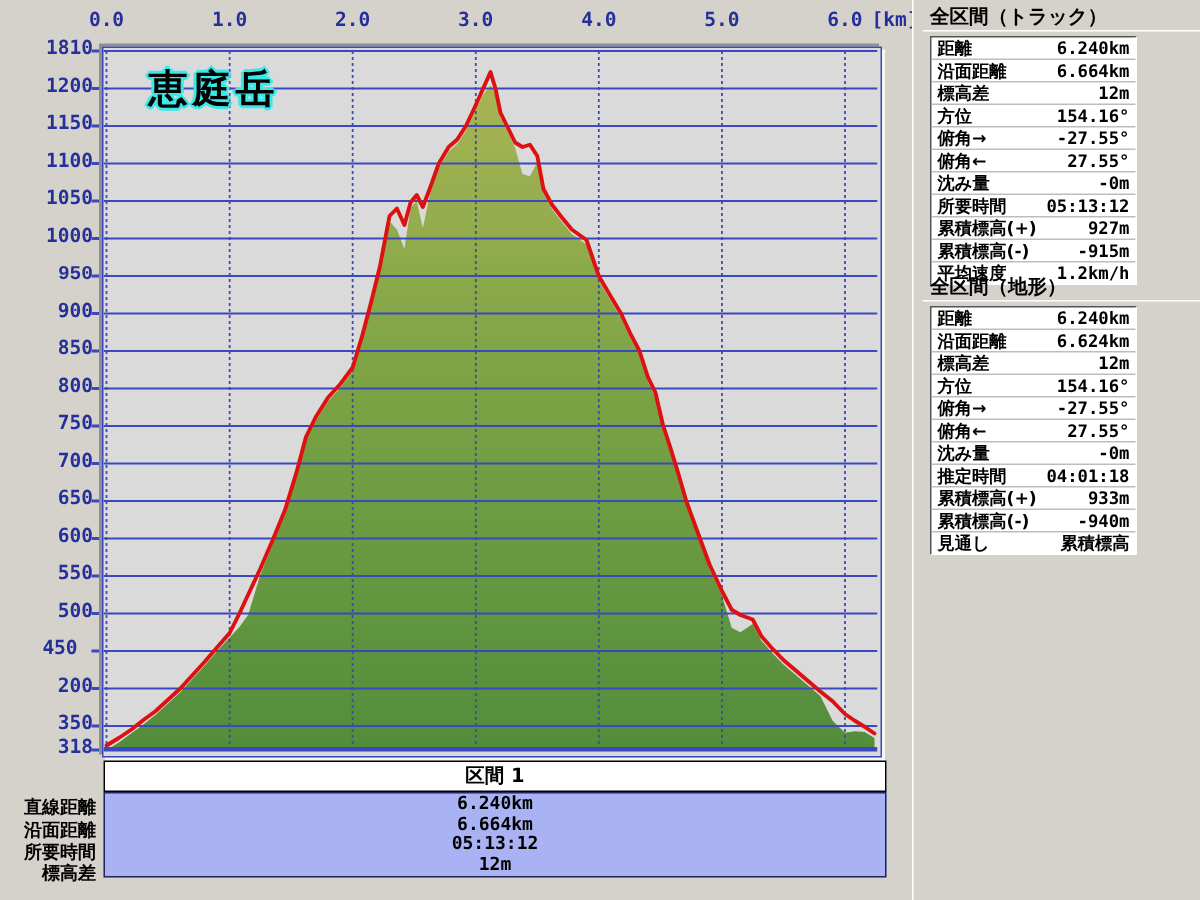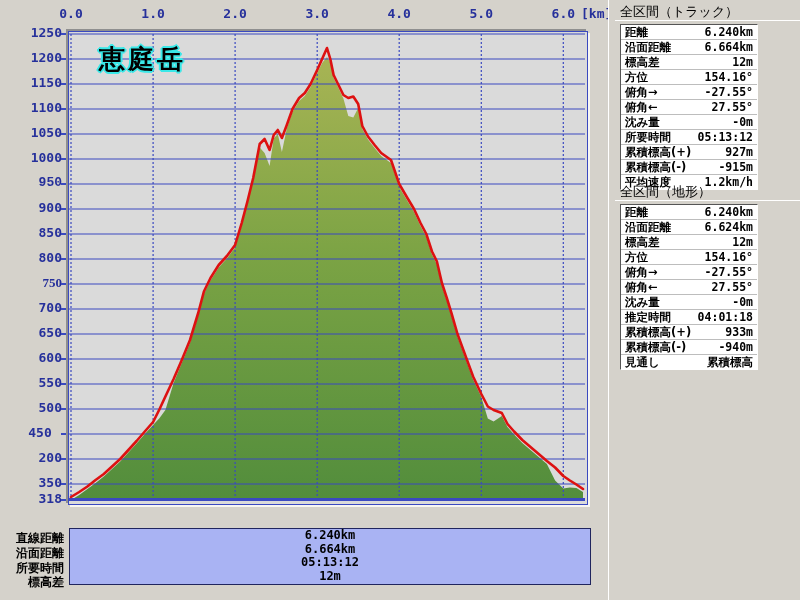--- a/index.html
+++ b/index.html
@@ -66,21 +66,21 @@
   
   .splitter{
     position:absolute;left:608px;top:0;width:7px;height:600px;
     background:var(--window_bg,#d5d2cb);
     border-left:1px solid #fff;border-right:1px solid #8f8f8f;
   }
   
   .right-panel{position:absolute;left:615px;top:0;width:185px;height:600px;background:var(--window_bg,#d5d2cb);}
   .group-caption{
     position:absolute;left:0;width:185px;height:19px;
-    font-size:13px;font-weight:normal;color:#000;line-height:19px;padding-left:5px;box-sizing:border-box;
+    font-size:13px;font-weight:bold;color:#000;line-height:19px;padding-left:5px;box-sizing:border-box;
     border-bottom:1px solid #fff;white-space:nowrap;
   }
   .stats-table{
     position:absolute;left:5px;width:138px;background:#fff;
     border-top:1px solid #555;border-left:1px solid #555;
     border-right:1px solid #fff;border-bottom:1px solid #fff;
     box-sizing:border-box;
   }
   .stats-row{
     display:flex;justify-content:space-between;align-items:center;
@@ -103,41 +103,41 @@
         <span class="x-label" style="left: 71px;">0.0</span>
         <span class="x-label" style="left: 153.051px;">1.0</span>
         <span class="x-label" style="left: 235.103px;">2.0</span>
         <span class="x-label" style="left: 317.154px;">3.0</span>
         <span class="x-label" style="left: 399.205px;">4.0</span>
         <span class="x-label" style="left: 481.256px;">5.0</span>
         <span class="x-label" style="left: 563.308px;">6.0</span>
       </div>
     <span class="km-unit">[km]</span>
     <div id="yaxis">
-        <span class="y-label" style="top: 25px;">1250</span>
+        <span class="y-label" style="top: 25px;">1810</span>
         <span class="y-tick" style="top: 33px;"></span>
         <span class="y-label" style="top: 50px;">1200</span>
         <span class="y-tick" style="top: 58px;"></span>
         <span class="y-label" style="top: 75px;">1150</span>
         <span class="y-tick" style="top: 83px;"></span>
         <span class="y-label" style="top: 100px;">1100</span>
         <span class="y-tick" style="top: 108px;"></span>
         <span class="y-label" style="top: 125px;">1050</span>
         <span class="y-tick" style="top: 133px;"></span>
         <span class="y-label" style="top: 150px;">1000</span>
         <span class="y-tick" style="top: 158px;"></span>
         <span class="y-label" style="top: 175px; font-family: Liberation Mono, monospace;">950</span>
         <span class="y-tick" style="top: 183px;"></span>
         <span class="y-label" style="top: 200px;">900</span>
         <span class="y-tick" style="top: 208px;"></span>
         <span class="y-label" style="top: 225px;">850</span>
         <span class="y-tick" style="top: 233px;"></span>
         <span class="y-label" style="top: 250px;">800</span>
         <span class="y-tick" style="top: 258px;"></span>
-        <span class="y-label" style="top: 275px; font-family: Liberation Serif, serif;">750</span>
+        <span class="y-label" style="top: 275px;">750</span>
         <span class="y-tick" style="top: 283px;"></span>
         <span class="y-label" style="top: 300px;">700</span>
         <span class="y-tick" style="top: 308px;"></span>
         <span class="y-label" style="top: 325px;">650</span>
         <span class="y-tick" style="top: 333px;"></span>
         <span class="y-label" style="top: 350px;">600</span>
         <span class="y-tick" style="top: 358px;"></span>
         <span class="y-label" style="top: 375px;">550</span>
         <span class="y-tick" style="top: 383px;"></span>
         <span class="y-label" style="top: 400px;">500</span>
@@ -193,20 +193,23 @@
         </svg>
       <div class="chart-title">恵庭岳</div>
     </div>
 
     <div id="sec-labels">
         <div class="sec-label" style="top: 530px;">直線距離</div>
         <div class="sec-label" style="top: 544.8px;">沿面距離</div>
         <div class="sec-label" style="top: 559.6px;">所要時間</div>
         <div class="sec-label" style="top: 574.4px;">標高差</div>
       </div>
+    <div class="sec-header">
+      <span>区間 1</span>
+    </div>
     <div class="sec-body" id="sec-body">
         <div class="sec-value">6.240km</div>
         <div class="sec-value">6.664km</div>
         <div class="sec-value">05:13:12</div>
         <div class="sec-value">12m</div>
       </div>
   </div>
 
   <div class="splitter"></div>
 

